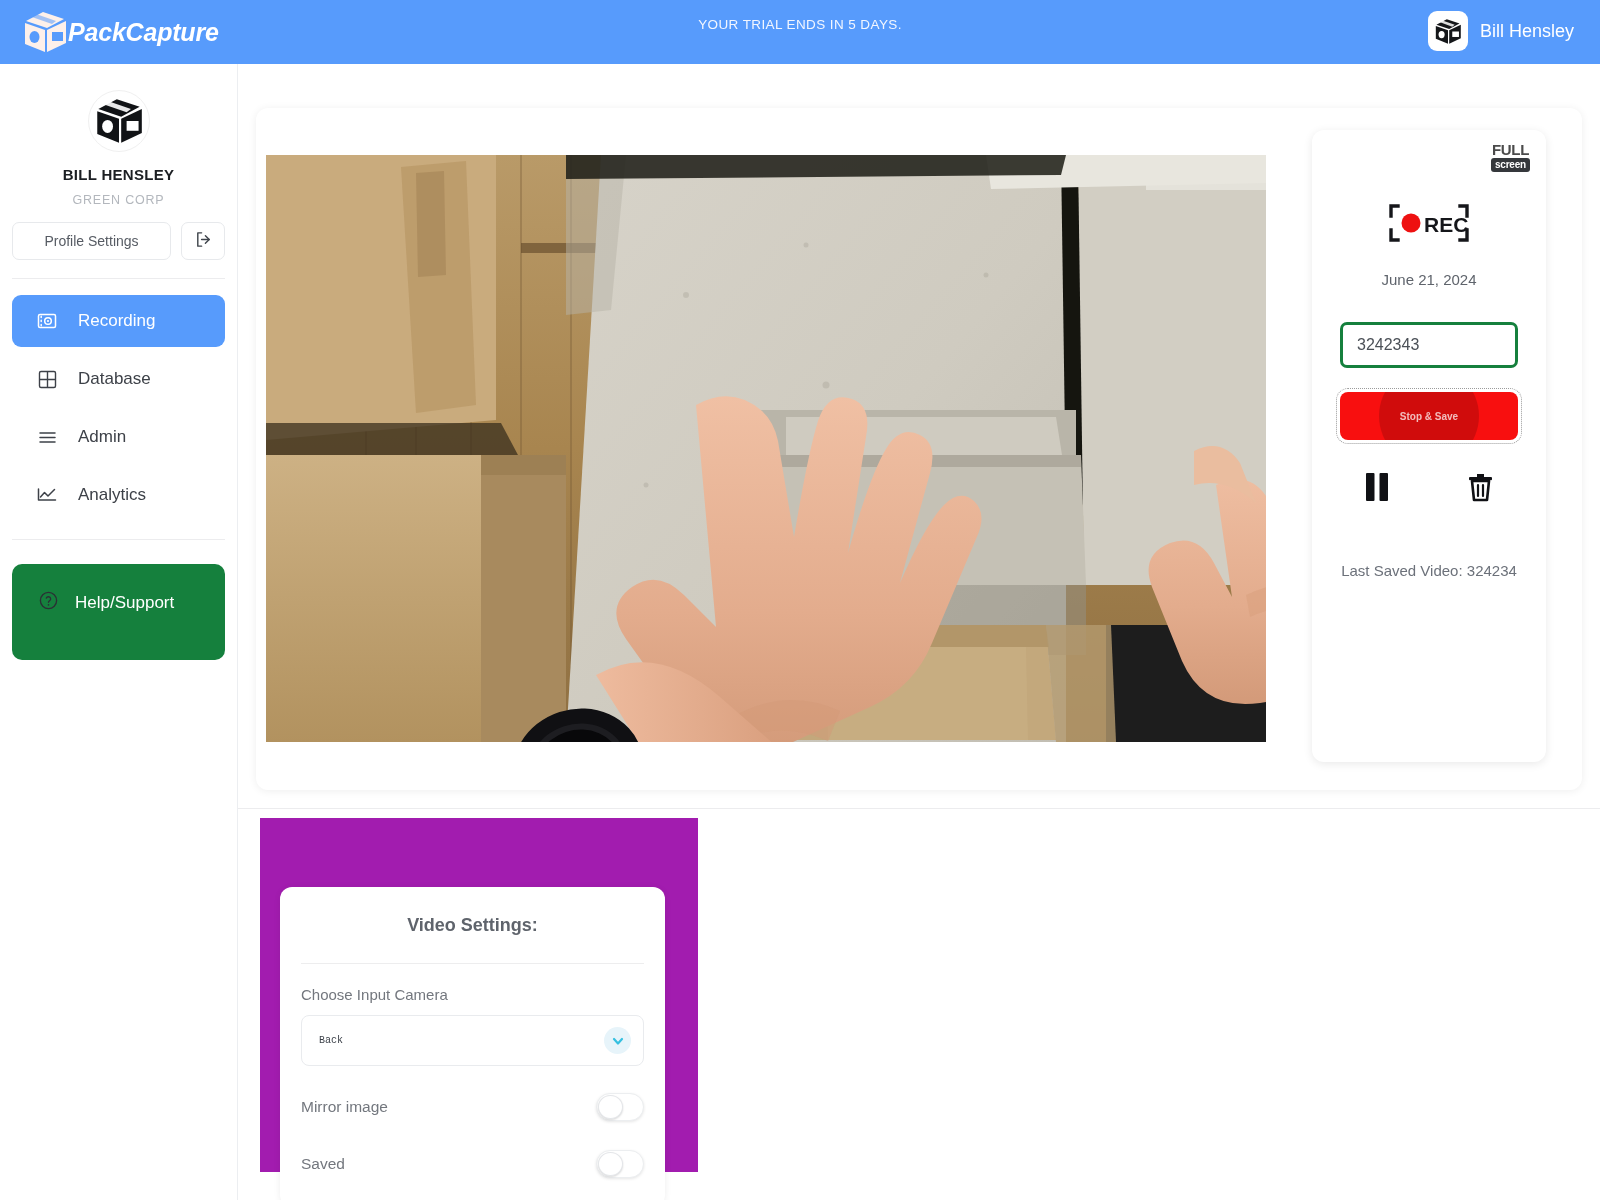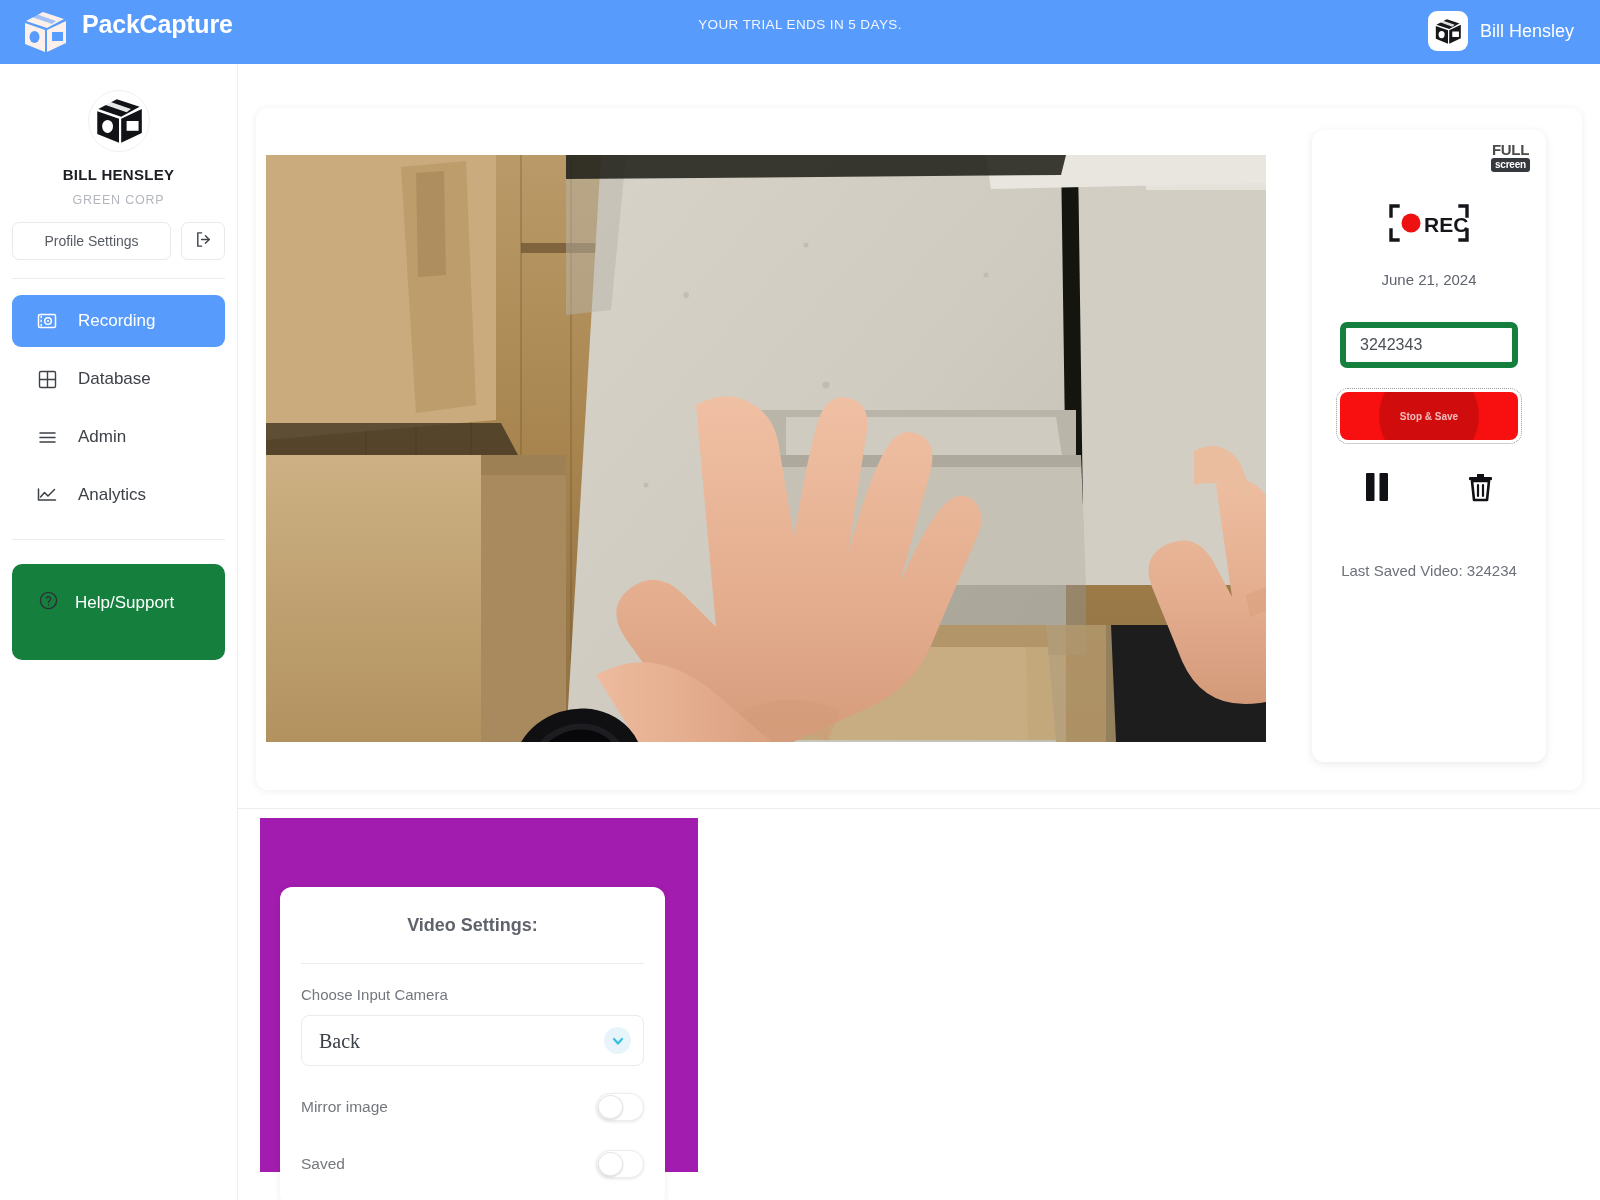--- a/index.html
+++ b/index.html
@@ -17,23 +17,23 @@
     position: absolute;
     top: 0; left: 0;
     width: 1600px;
     height: 64px;
     background: #579bfc;
     display: flex;
     align-items: center;
   }
   .brand {
     display: flex;
-    align-items: flex-start;
-    gap: 14px;
+    align-items: center;
     margin-left: 22px;
+    font-style: italic;
   }
   .brand-logo { width: 46px; height: 44px; display: block; }
   .brand-name {
     color: #ffffff;
     font-size: 25px;
     font-weight: bold;
     letter-spacing: -0.2px;
   }
   .trial-text {
     position: absolute;
@@ -240,21 +240,21 @@
     left: 0; right: 0; top: 141px;
     text-align: center;
     font-size: 15px;
     color: #5f646c;
   }
   .rec-input {
     position: absolute;
     left: 28px; top: 192px;
     width: 178px;
     height: 46px;
-    border: 6px solid #15803d;
+    border: 3px solid #15803d;
     border-radius: 7px;
     padding: 0 14px;
     font-family: "Liberation Sans", sans-serif;
     font-size: 16px;
     color: #4b5057;
     background: #fff;
     outline: none;
   }
   .btn-stopsave {
     position: absolute;
@@ -360,22 +360,22 @@
     margin-top: 12px;
     height: 51px;
   }
   .vs-select {
     width: 100%;
     height: 51px;
     border: 1px solid #e9ebee;
     border-radius: 8px;
     background: #ffffff;
     padding: 0 50px 0 17px;
-    font-family: Liberation Serif, serif;
-    font-size: 20px;
+    font-family: Liberation Mono, monospace;
+    font-size: 10px;
     color: #3b4048;
     appearance: none;
     -webkit-appearance: none;
     cursor: pointer;
     outline: none;
   }
   .vs-chev {
     position: absolute;
     right: 13px; top: 12px;
     width: 27px; height: 27px;

